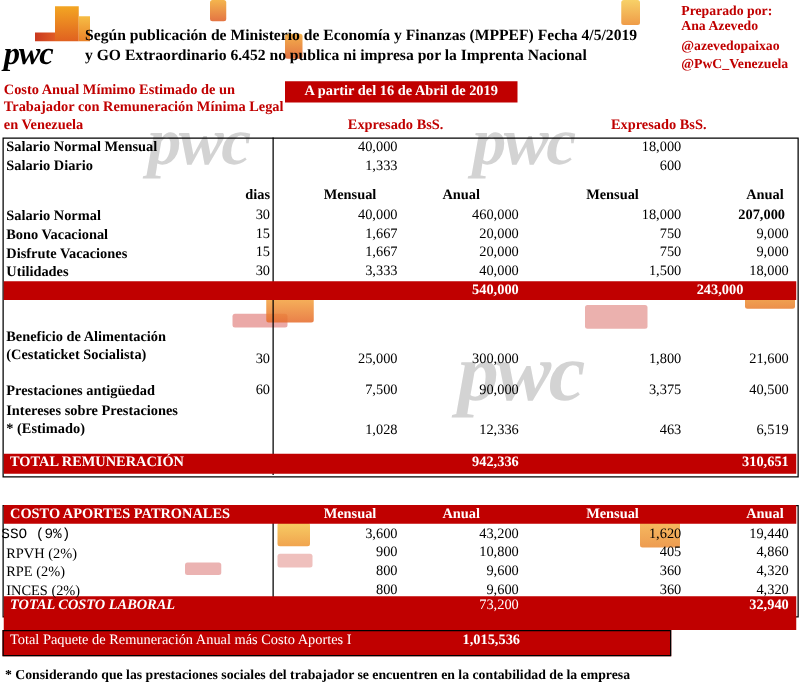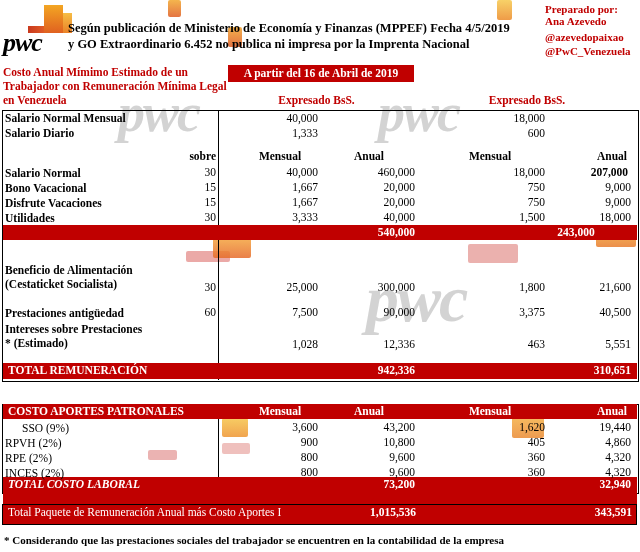--- a/index.html
+++ b/index.html
@@ -89,37 +89,37 @@
     </div>
   <div class="redbar" id="bar-contrib-header" style="left:3px;top:404px;width:634px;height:15px;">
       <div class="bar-label">COSTO APORTES PATRONALES</div>
       <div class="cell hdr" style="color: rgb(255, 255, 255); top: 1px; left: 232px;">Mensual</div>
       <div class="cell hdr" style="color: rgb(255, 255, 255); top: 1px; left: 321px;">Anual</div>
       <div class="cell hdr" style="color: rgb(255, 255, 255); top: 1px; left: 442px;">Mensual</div>
       <div class="cell hdr" style="color: rgb(255, 255, 255); top: 1px; left: 564px;">Anual</div>
     </div>
   <div class="redbar" id="bar-total-laboral" style="left:3px;top:477px;width:634px;height:27px;">
       <div class="bar-label" style="font-style: italic;">TOTAL COSTO LABORAL</div>
-      <div class="cell num" style="color: rgb(255, 255, 255); font-weight: bold; top: 1px; left: 302px;">73,200</div>
+      <div class="cell num" style="color: rgb(255, 255, 255); font-weight: normal; top: 1px; left: 302px;">73,200</div>
       <div class="cell num" style="color: rgb(255, 255, 255); font-weight: bold; top: 1px; left: 518px;">32,940</div>
     </div>
-  <div class="redbar" id="bar-grand-total" style="left:2px;top:504px;width:635px;height:21px;border:1px solid #000;box-sizing:border-box;">
+  <div class="redbar" id="bar-grand-total" style="left:2px;top:504px;width:535px;height:21px;border:1px solid #000;box-sizing:border-box;">
       <div class="bar-label" style="font-weight: normal;">Total Paquete de Remuneración Anual más Costo Aportes I</div>
       <div class="cell num" style="color: rgb(255, 255, 255); font-weight: bold; top: 1px; left: 303px;">1,015,536</div>
       <div class="cell num" style="color: rgb(255, 255, 255); font-weight: bold; top: 1px; left: 519px;">343,591</div>
     </div>
 
   <div class="abs z2" style="left:4px;top:534px;font-size:11px;font-weight:600;">* Considerando que las prestaciones sociales del trabajador se encuentren en la contabilidad de la empresa</div>
 <div class="cell lbl" style="left: 5px; top: 112px;">Salario Normal Mensual</div>
     <div class="cell num" style="left: 208px; top: 112px;">40,000</div>
     <div class="cell num" style="left: 435px; top: 112px;">18,000</div>
     <div class="cell lbl" style="left: 5px; top: 127px;">Salario Diario</div>
     <div class="cell num" style="left: 208px; top: 127px;">1,333</div>
     <div class="cell num" style="left: 435px; top: 127px;">600</div>
-    <div class="cell num lbl" style="left: 156px; top: 150px; width: 60px;">sobre</div>
+    <div class="cell num lbl" style="left: 156px; top: 150px; width: 60px;">dias</div>
     <div class="cell hdr" style="left: 235px; top: 150px;">Mensual</div>
     <div class="cell hdr" style="left: 324px; top: 150px;">Anual</div>
     <div class="cell hdr" style="left: 445px; top: 150px;">Mensual</div>
     <div class="cell hdr" style="left: 567px; top: 150px;">Anual</div>
     <div class="cell lbl" style="left: 5px; top: 166px; white-space: pre-line; line-height: 14px;">Salario Normal</div>
     <div class="cell num" style="left: 156px; top: 166px; width: 60px;">30</div>
     <div class="cell num" style="left: 208px; top: 166px;">40,000</div>
     <div class="cell num" style="left: 305px; top: 166px;">460,000</div>
     <div class="cell num" style="left: 435px; top: 166px;">18,000</div>
     <div class="cell num" style="left: 518px; top: 166px; font-weight: bold;">207,000</div>
@@ -152,22 +152,22 @@
     <div class="cell num" style="left: 156px; top: 306px; width: 60px;">60</div>
     <div class="cell num" style="left: 208px; top: 306px;">7,500</div>
     <div class="cell num" style="left: 305px; top: 306px;">90,000</div>
     <div class="cell num" style="left: 435px; top: 306px;">3,375</div>
     <div class="cell num" style="left: 521px; top: 306px;">40,500</div>
     <div class="cell lbl" style="left: 5px; top: 322px; white-space: pre-line; line-height: 14px;">Intereses sobre Prestaciones
 * (Estimado)</div>
     <div class="cell num" style="left: 208px; top: 338px;">1,028</div>
     <div class="cell num" style="left: 305px; top: 338px;">12,336</div>
     <div class="cell num" style="left: 435px; top: 338px;">463</div>
-    <div class="cell num" style="left: 521px; top: 338px;">5,551</div>
-    <div class="cell " style="left: 22px; top: 421px; white-space: pre-line; line-height: 14px;">SSO (9%)</div>
+    <div class="cell num" style="left: 521px; top: 338px;">6,519</div>
+    <div class="cell " style="left: 1px; top: 421px; white-space: pre-line; line-height: 14px; font-family: Liberation Mono, monospace;">SSO (9%)</div>
     <div class="cell num" style="left: 208px; top: 421px;">3,600</div>
     <div class="cell num" style="left: 305px; top: 421px;">43,200</div>
     <div class="cell num" style="left: 435px; top: 421px;">1,620</div>
     <div class="cell num" style="left: 521px; top: 421px;">19,440</div>
     <div class="cell " style="left: 5px; top: 436px; white-space: pre-line; line-height: 14px;">RPVH (2%)</div>
     <div class="cell num" style="left: 208px; top: 436px;">900</div>
     <div class="cell num" style="left: 305px; top: 436px;">10,800</div>
     <div class="cell num" style="left: 435px; top: 436px;">405</div>
     <div class="cell num" style="left: 521px; top: 436px;">4,860</div>
     <div class="cell " style="left: 5px; top: 451px; white-space: pre-line; line-height: 14px;">RPE (2%)</div>

